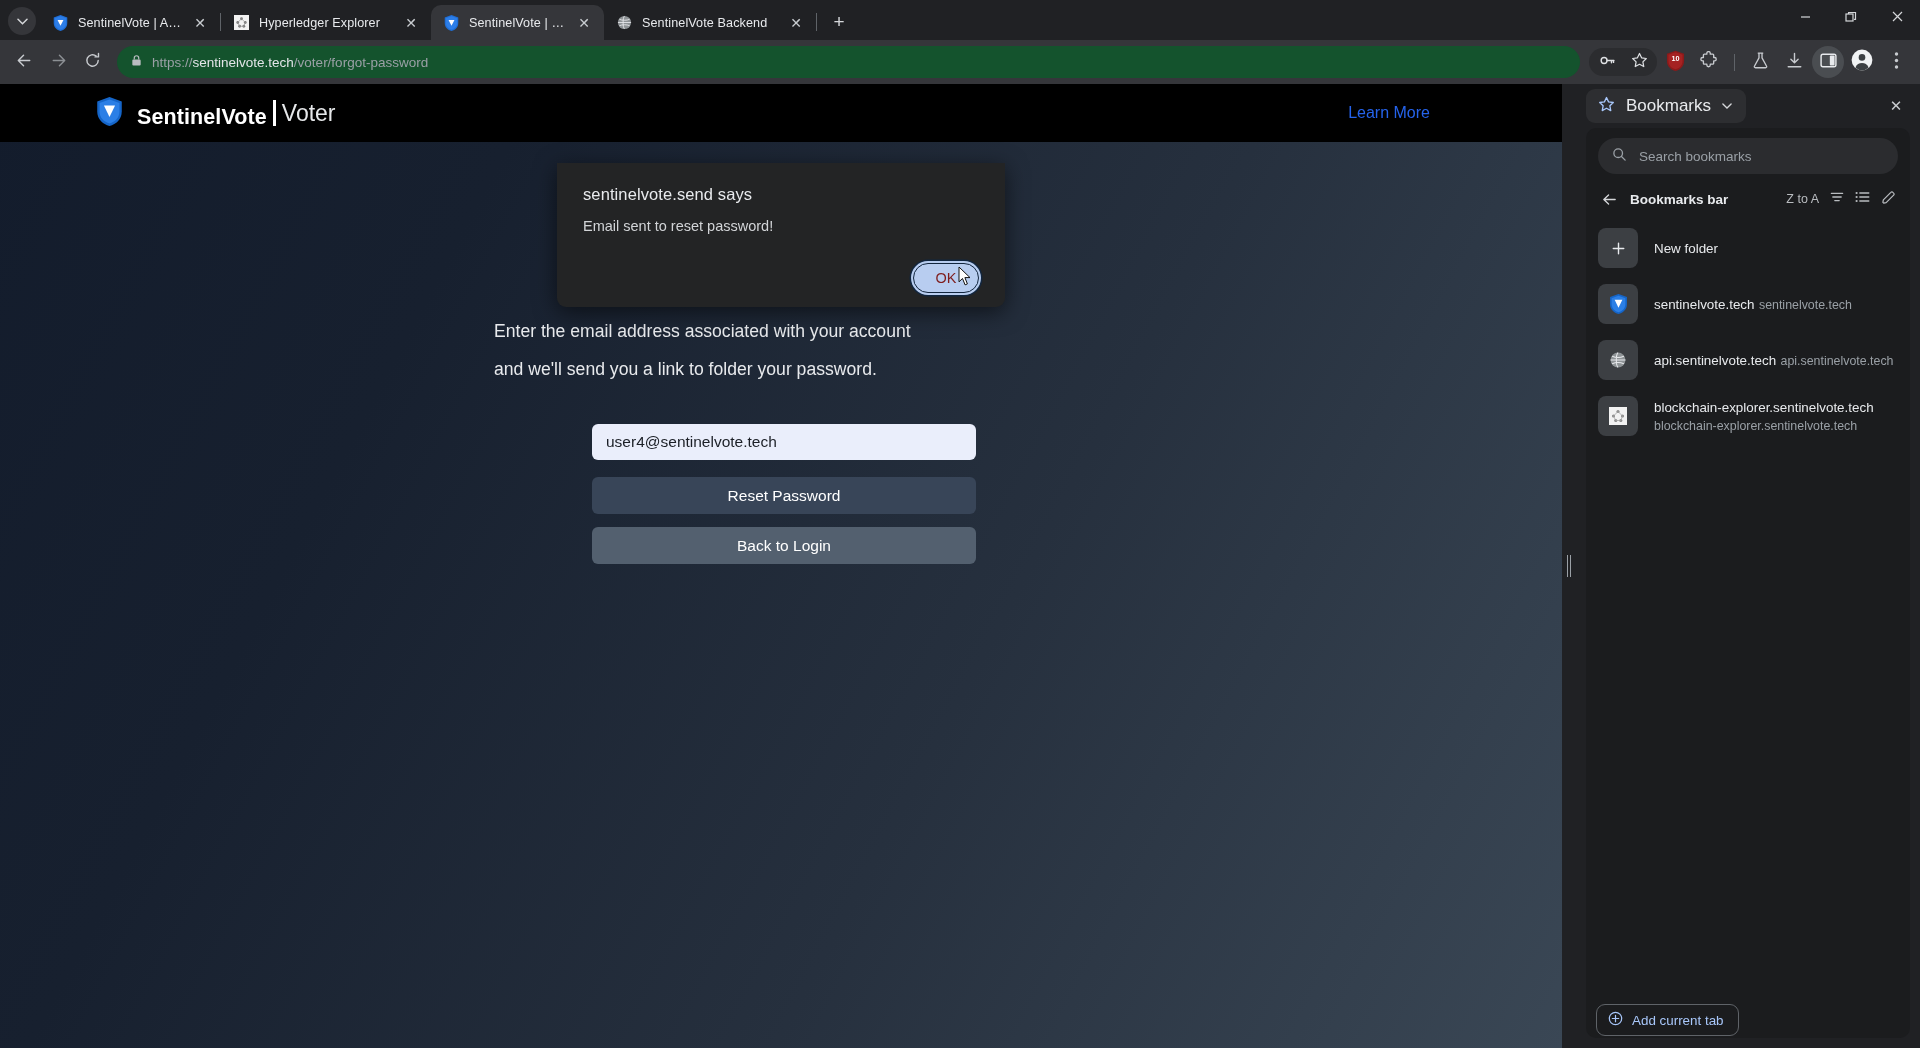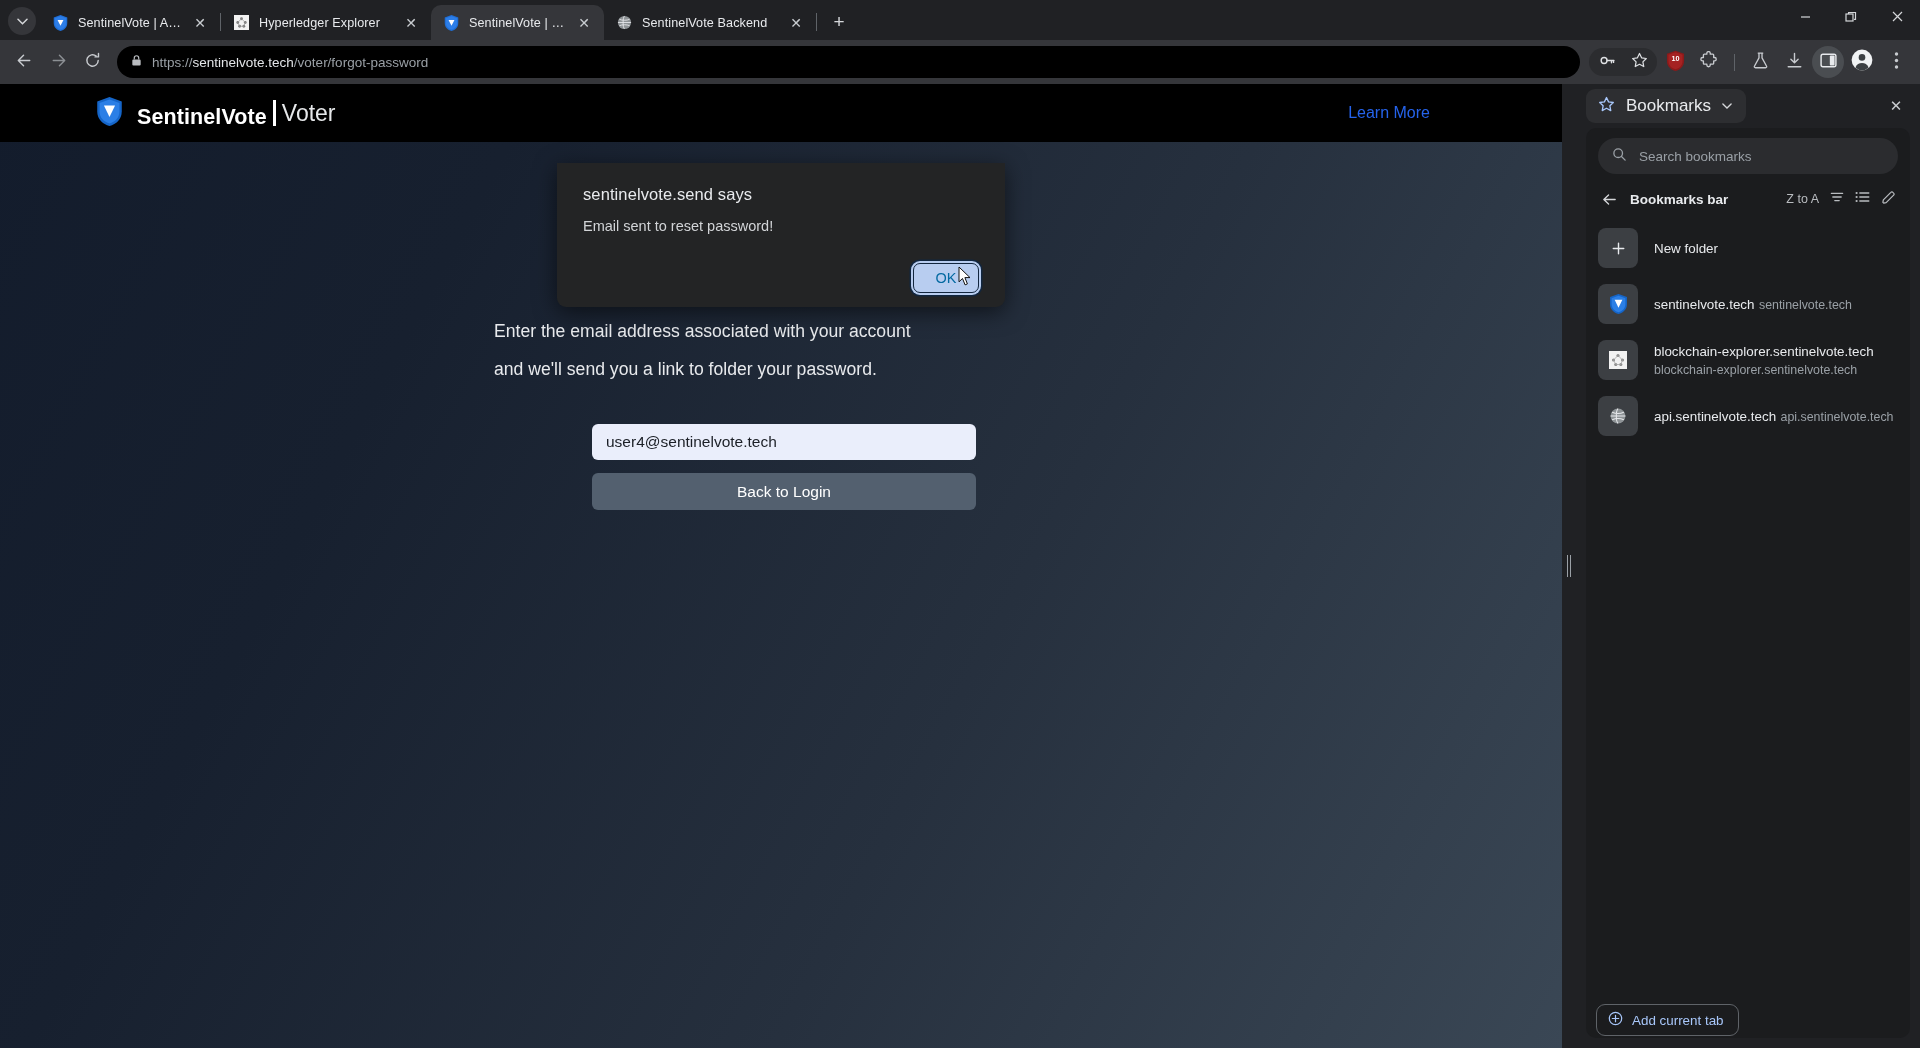--- a/index.html
+++ b/index.html
@@ -52,21 +52,21 @@
     height: 44px; background: #35363a; display: flex; align-items: center;
     padding: 0 8px; gap: 2px; flex: 0 0 44px;
   }
   .tb-icon {
     width: 32px; height: 32px; border-radius: 16px; display: flex;
     align-items: center; justify-content: center; color: #c8cbcf; flex: 0 0 32px;
   }
   .tb-icon.wide { width: 36px; }
   .tb-icon.active-pill { background: #4a4d51; }
   .omnibox {
-    flex: 1 1 auto; height: 32px; background: #000000; border-radius: 16px;
+    flex: 1 1 auto; height: 32px; background: #14532d; border-radius: 16px;
     display: flex; align-items: center; gap: 9px; padding: 0 13px; margin: 0 7px;
     min-width: 0;
   }
   .omnibox .urltext {
     font-size: 13.5px; color: #e3e5e8; white-space: nowrap; overflow: hidden;
   }
   .omnibox .urltext .dim { color: #9aa0a6; }
   .omni-pill {
     display: flex; align-items: center; background: #2b2c2f; border-radius: 16px; height: 28px;
     padding: 0 2px; gap: 0px;
@@ -113,22 +113,22 @@
   
   .dialog {
     position: absolute; left: 557px; top: 79px; width: 448px; min-height: 144px;
     background: #232425; border-radius: 0 0 9px 9px; box-shadow: 0 5px 22px rgba(0,0,0,.55);
     padding: 22px 26px 14px 26px; display: flex; flex-direction: column;
   }
   .dialog .dtitle { font-size: 16.5px; color: #e8eaed; letter-spacing: .1px; }
   .dialog .dmsg { font-size: 14.5px; color: #d2d4d7; margin-top: 14px; }
   .dialog .drow { margin-top: auto; display: flex; justify-content: flex-end; padding-top: 14px; }
   .okbtn {
-    min-width: 66px; height: 30px; border-radius: 7px; background: #b8cdf0;
-    color: #0369a1; font-size: 14.5px; border: 1.5px solid #12263f;
+    min-width: 66px; height: 30px; border-radius: 15px; background: #b8cdf0;
+    color: #7f1d1d; font-size: 14.5px; border: 1.5px solid #12263f;
     box-shadow: 0 0 0 2px #b8cdf0, 0 0 0 3.5px #12263f;
     display: flex; align-items: center; justify-content: center;
     font-family: "Liberation Sans", sans-serif; padding: 0 14px;
   }
   .cursor { position: absolute; left: 958px; top: 182px; width: 14px; height: 21px; }
 
   
   .resizer {
     width: 14px; flex: 0 0 14px; background: #202124; display: flex;
     align-items: center; justify-content: center;
@@ -419,20 +419,21 @@
           <a class="learnmore">Learn More</a>
         </div>
 
         <div class="hero">
           <p>Enter the email address associated with your account</p>
           <p>and we'll send you a link to folder your password.</p>
         </div>
 
         <div class="form">
           <input class="emailinput" value="user4@sentinelvote.tech" style="">
+          <button class="btn primary">Reset Password</button>
           <button class="btn secondary">Back to Login</button>
         </div>
       </div>
 
       <div class="dialog">
         <div class="dtitle">sentinelvote.send says</div>
         <div class="dmsg">Email sent to reset password!</div>
         <div class="drow">
           <button class="okbtn">OK</button>
         </div>
@@ -538,51 +539,51 @@
             </span>
             <span class="bm-txt">
               <span class="bm-t">sentinelvote.tech</span>
               <span class="bm-s">sentinelvote.tech</span>
             </span>
           </div>
 
           <div class="bm-row">
             <span class="bm-ico">
               <svg width="18" height="18" viewBox="0 0 16 16">
+                  <circle cx="8" cy="8" r="6.6" fill="#8e9396"></circle>
+                  <path d="M8 1.4c-2 2-2 11.2 0 13.2M1.4 8h13.2M2.8 4.6c3 1.4 7.4 1.4 10.4 0M2.8 11.4c3-1.4 7.4-1.4 10.4 0" stroke="#e8eaed" stroke-width=".9" fill="none"></path>
+                </svg>
+            </span>
+            <span class="bm-txt">
+              <span class="bm-t">api.sentinelvote.tech</span>
+              <span class="bm-s">api.sentinelvote.tech</span>
+            </span>
+          </div>
+
+          <div class="bm-row">
+            <span class="bm-ico">
+              <svg width="18" height="18" viewBox="0 0 16 16">
                   <rect width="16" height="16" fill="#f2f2f2"></rect>
                   <g fill="#8a8a8a">
                     <circle cx="8" cy="4" r="1.4"></circle>
                     <circle cx="4" cy="8" r="1.4"></circle>
                     <circle cx="12" cy="8" r="1.4"></circle>
                     <circle cx="6" cy="12" r="1.4"></circle>
                     <circle cx="10.5" cy="12" r="1.4"></circle>
                   </g>
                   <g stroke="#a3a3a3" stroke-width=".7">
                     <path d="M8 4L4 8M8 4l4 4M4 8l2 4M12 8l-1.5 4M6 12h4.5"></path>
                   </g>
                 </svg>
             </span>
             <span class="bm-txt">
               <span class="bm-t">blockchain-explorer.sentinelvote.tech</span>
               <span class="bm-s">blockchain-explorer.sentinelvote.tech</span>
             </span>
           </div>
-
-          <div class="bm-row">
-            <span class="bm-ico">
-              <svg width="18" height="18" viewBox="0 0 16 16">
-                  <circle cx="8" cy="8" r="6.6" fill="#8e9396"></circle>
-                  <path d="M8 1.4c-2 2-2 11.2 0 13.2M1.4 8h13.2M2.8 4.6c3 1.4 7.4 1.4 10.4 0M2.8 11.4c3-1.4 7.4-1.4 10.4 0" stroke="#e8eaed" stroke-width=".9" fill="none"></path>
-                </svg>
-            </span>
-            <span class="bm-txt">
-              <span class="bm-t">api.sentinelvote.tech</span>
-              <span class="bm-s">api.sentinelvote.tech</span>
-            </span>
-          </div>
         </div>
 
         <div class="sp-foot">
           <button class="addtab">
             <span>
               <svg width="15" height="15" viewBox="0 0 16 16">
                   <circle cx="8" cy="8" r="6.6" fill="none" stroke="#a8c7fa" stroke-width="1.3"></circle>
                   <path d="M8 4.6v6.8M4.6 8h6.8" stroke="#a8c7fa" stroke-width="1.3" stroke-linecap="round"></path>
                 </svg>
             </span>

